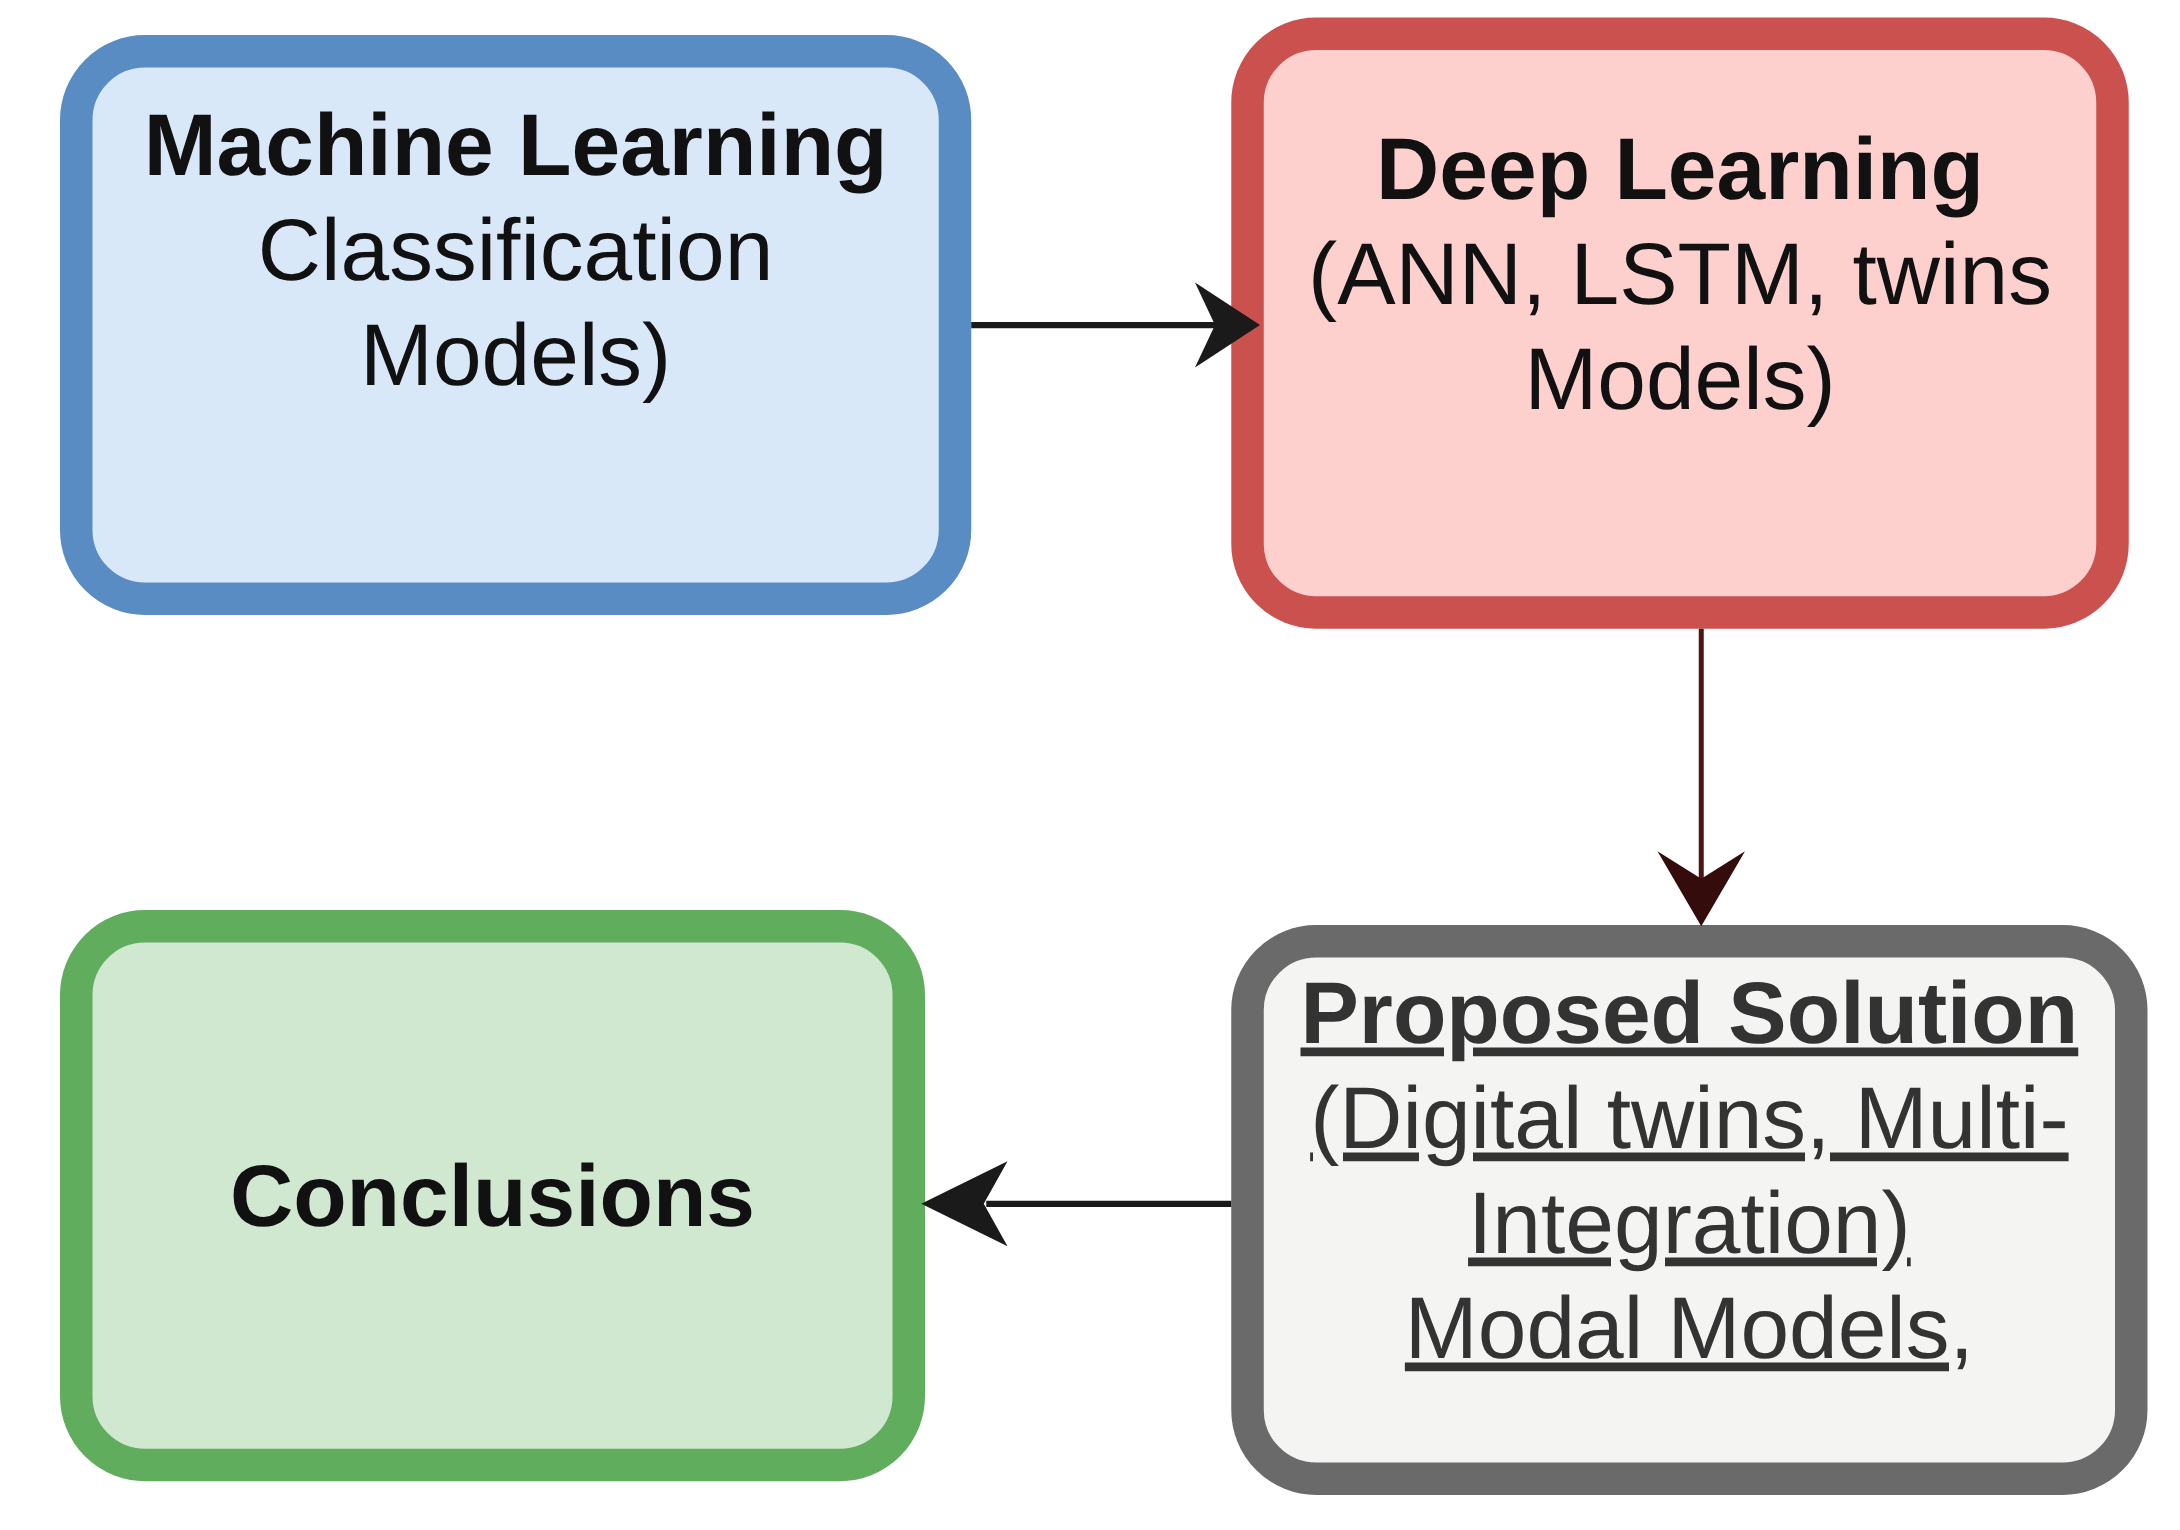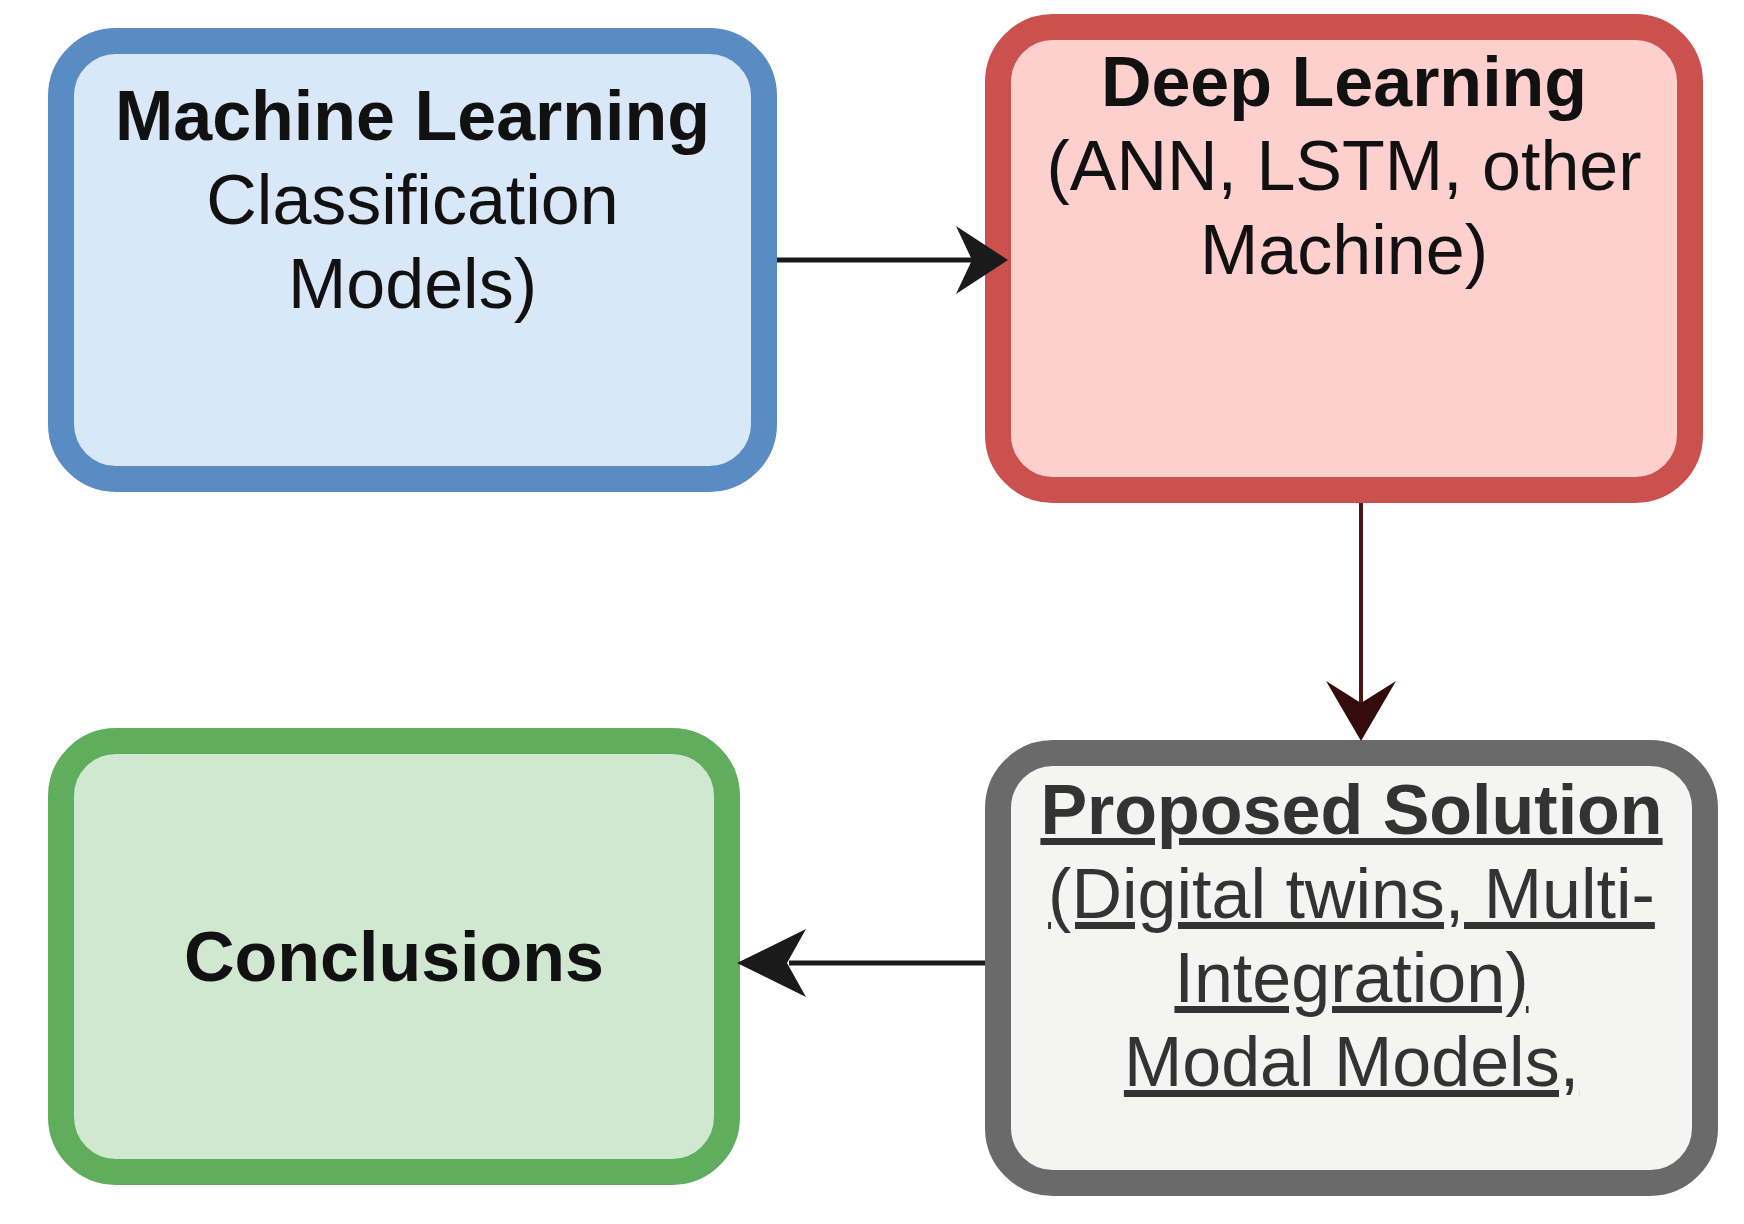--- a/index.html
+++ b/index.html
@@ -28,20 +28,21 @@
   #node-ml{
     left:48px;top:28px;width:729px;height:464px;
     border-color:var(--ml-border);
     background:var(--ml-fill);
     padding-top:20px;
   }
   #node-dl{
     left:985px;top:14px;width:718px;height:489px;
     border-color:var(--dl-border);
     background:var(--dl-fill);
+    padding-top:53px;
   }
   #node-ps{
     left:985px;top:740px;width:733px;height:456px;
     border-color:var(--ps-border);
     background:var(--ps-fill);
     padding-top:2px;
     color:var(--text-gray);
     text-decoration:underline;
   }
   #node-co{
@@ -61,22 +62,22 @@
 
 <div class="canvas">
 
   <div class="node" id="node-ml">
     <div class="title">Machine Learning</div>
     <div class="sub">Classification Models)</div>
   </div>
 
   <div class="node" id="node-dl">
     <div class="title">Deep Learning</div>
-    <div class="sub">(ANN, LSTM, other</div>
-    <div class="sub">Machine)</div>
+    <div class="sub">(ANN, LSTM, twins</div>
+    <div class="sub">Models)</div>
   </div>
 
   <div class="node" id="node-ps">
     <div class="title">Proposed Solution</div>
     <div class="sub">(Digital twins, Multi-</div>
     <div class="sub">Integration)</div>
     <div class="sub">Modal Models,</div>
   </div>
 
   <div class="node" id="node-co">

